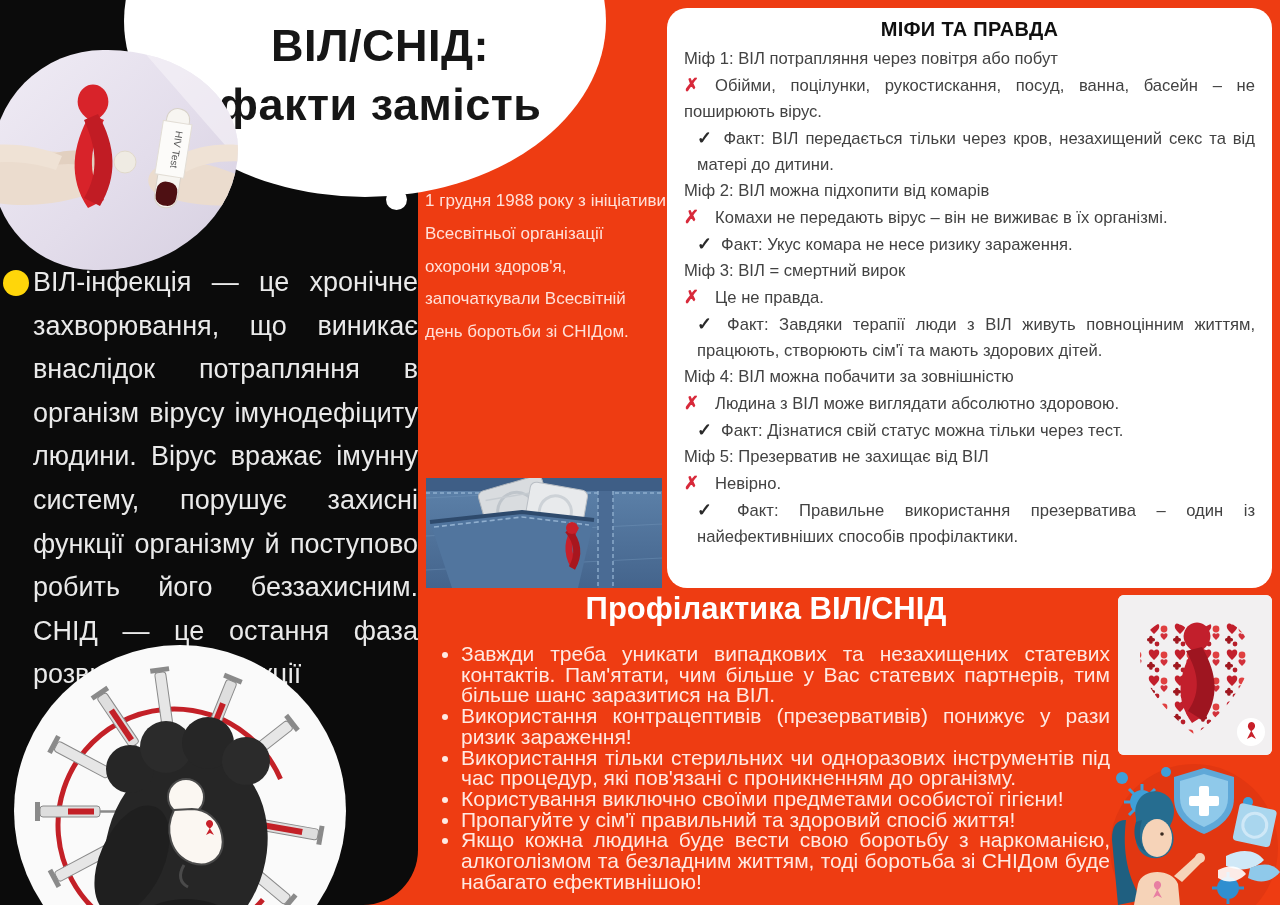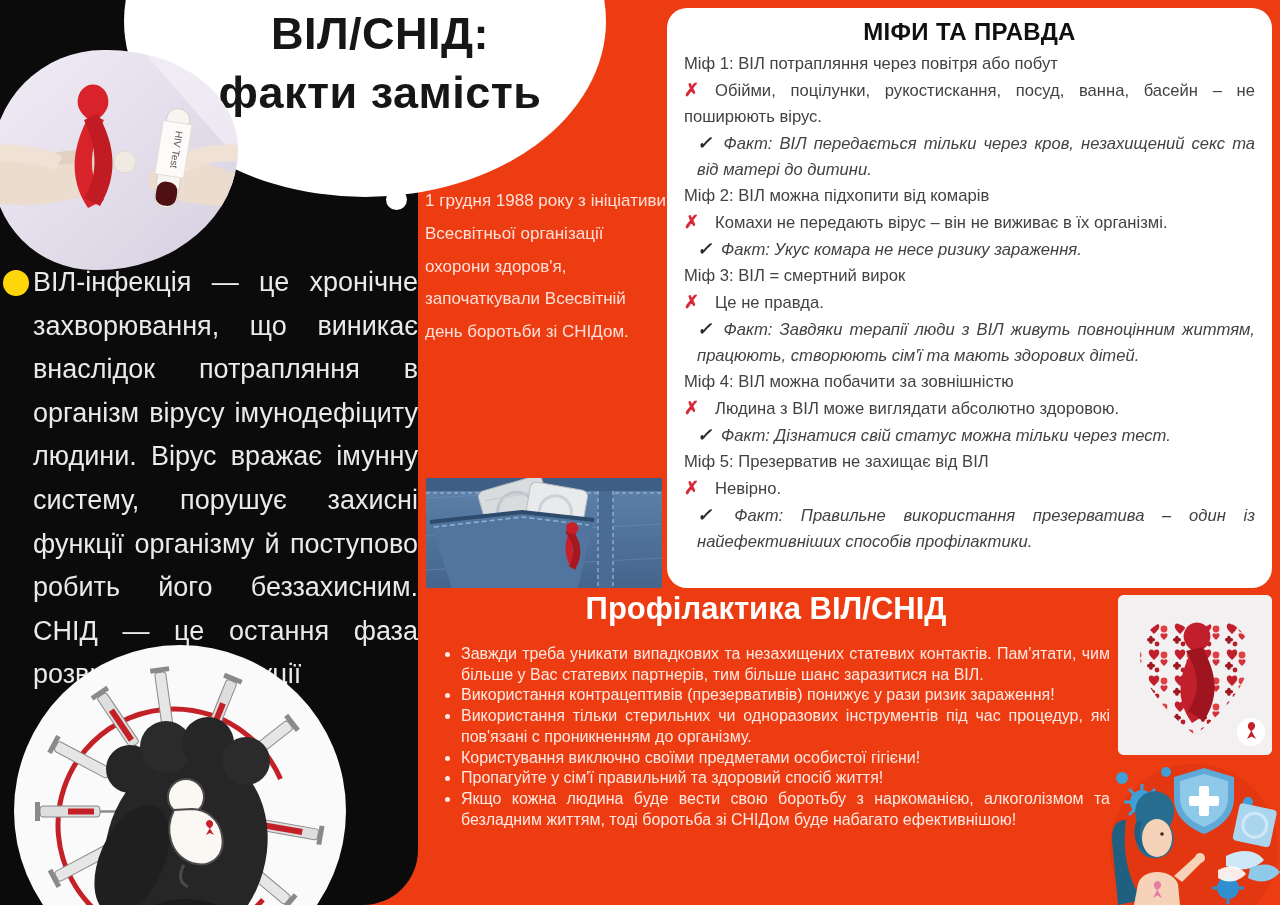--- a/index.html
+++ b/index.html
@@ -6,21 +6,21 @@
   .page {
     position:relative; width:1280px; height:905px; overflow:hidden;
     background:#EE3C12; font-family:"Liberation Sans", sans-serif;
   }
   
   .black-panel { position:absolute; left:0; top:0; width:418px; height:905px;
     background:#0B0B0B; border-bottom-right-radius:55px; }
   
   .title-blob { position:absolute; left:124px; top:-155px; width:482px; height:352px;
     background:#FFFFFF; border-radius:50%; }
-  .title-text { position:absolute; left:168px; top:4px; width:424px; text-align:center;
+  .title-text { position:absolute; left:168px; top:16px; width:424px; text-align:center;
     color:#161616; font-weight:700; }
   .title-line { font-size:45px; line-height:59px; letter-spacing:.5px; }
   .title-line.l3 { padding-left:70px; }
 
   
   .photo-blob { position:absolute; left:-8px; top:50px; width:246px; height:220px;
     border-radius:46% 54% 58% 42% / 52% 46% 56% 48%; overflow:hidden; }
 
   
   .intro-dot { position:absolute; left:3px; top:270px; width:26px; height:26px;
@@ -33,33 +33,33 @@
     border-radius:50%; background:#FFFFFF; }
   .aids-day { position:absolute; left:425px; top:185px; width:242px; }
   .aids-day p { margin:0; font-size:17px; line-height:32.8px; color:#FFE1D9; }
 
   
   .jeans { position:absolute; left:426px; top:478px; width:236px; height:110px; overflow:hidden; }
 
   
   .myths { position:absolute; left:667px; top:8px; width:605px; height:580px;
     background:#FFFFFF; border-radius:20px; padding:10px 17px; box-sizing:border-box; }
-  .myths h2 { margin:0 0 5px 0; text-align:center; font-size:24px; color:#101010;
+  .myths h2 { margin:0 0 5px 0; text-align:center; font-size:20px; color:#101010;
     letter-spacing:.3px; font-weight:700; }
   .myths p { margin:0; font-size:16.6px; line-height:26px; color:#424242; text-align:justify; }
-  .myths p.yes { padding-left:13px;font-style:italic; }
+  .myths p.yes { padding-left:13px; }
   .mark-x { color:#D8293A; font-weight:700; font-size:18px; margin-right:16px; }
   .mark-c { color:#2A2A2A; font-weight:700; font-size:18px; margin-right:9px; }
 
   
   .prev-title { position:absolute; left:420px; top:591px; width:692px; text-align:center;
     font-size:31px; font-weight:700; color:#FFFFFF; }
   .prev-list { position:absolute; left:437px; top:644px; width:673px; }
   .prev-list ul { margin:0; padding-left:24px; list-style:disc; }
-  .prev-list li { font-size:16px; line-height:20.7px; color:#FFE9E2; text-align:justify; }
+  .prev-list li { font-size:21px; line-height:20.7px; color:#FFE9E2; text-align:justify; }
 
   
   .card-heart { position:absolute; left:1118px; top:595px; width:154px; height:160px;
     background:#F2F0F1; border-radius:6px; overflow:hidden; }
   .card-woman { position:absolute; left:1108px; top:760px; width:172px; height:145px; overflow:hidden; }
 
   
   .fist-circle { position:absolute; left:14px; top:645px; width:332px; height:332px; }
 </style>
 </head>

